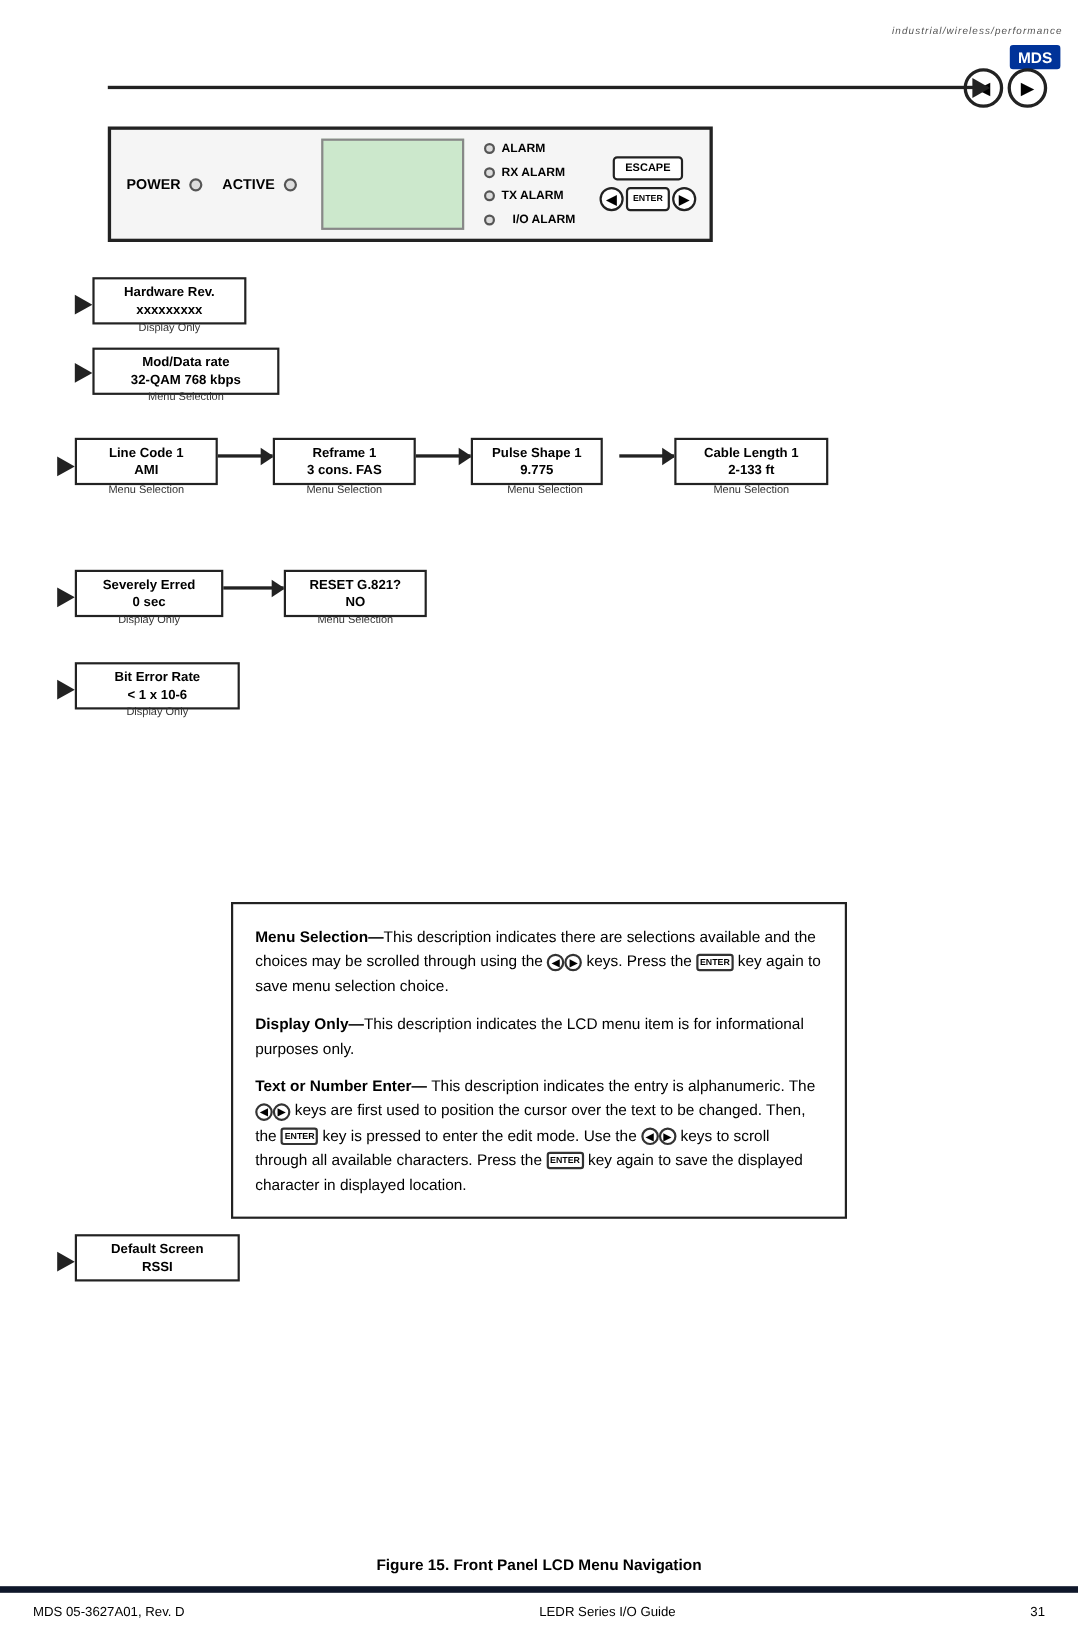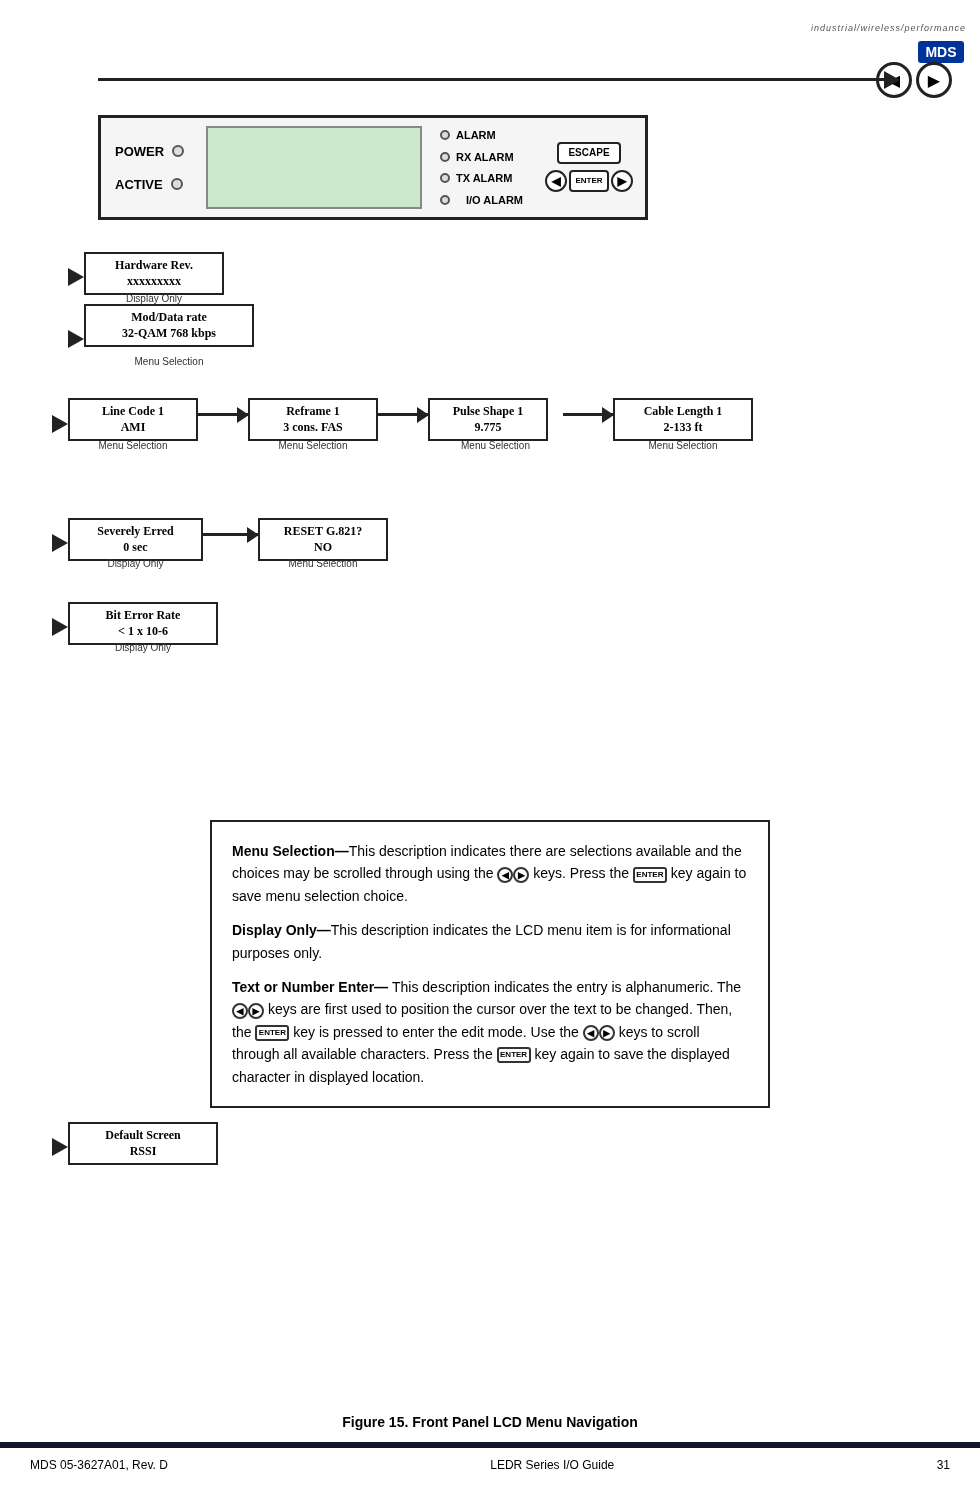--- a/index.html
+++ b/index.html
@@ -21,21 +21,21 @@
       text-align: right;
     }
 
     
     .menu-box {
       position: absolute;
       border: 2px solid #222;
       background: #fff;
       text-align: center;
       padding: 4px 6px;
-      font-family: Liberation Serif, serif;
+      font-family: Liberation Sans, sans-serif;
       font-size: 12px;
       font-weight: bold;
       line-height: 1.3;
       cursor: pointer;
     }
     .menu-label {
       position: absolute;
       font-size: 10px;
       color: #333;
       font-family: Arial, sans-serif;
@@ -129,21 +129,21 @@
   <div style="width:36px;height:36px;border:3px solid #222;border-radius:50%;background:#fff;display:flex;align-items:center;justify-content:center;font-size:16px;cursor:pointer;">◀</div>
   <div style="width:36px;height:36px;border:3px solid #222;border-radius:50%;background:#fff;display:flex;align-items:center;justify-content:center;font-size:16px;cursor:pointer;">▶</div>
 </div>
 
 <div style="position:absolute;top:78px;left:98px;width:800px;height:3px;background:#222;">
   <div style="position:absolute;right:-2px;top:-7px;width:0;height:0;border-left:16px solid #222;border-top:9px solid transparent;border-bottom:9px solid transparent;"></div>
 </div>
 
 <div style="position:absolute;top:115px;left:98px;width:550px;height:105px;border:3px solid #222;background:#f5f5f5;display:flex;align-items:stretch;">
 
-  <div style="padding:10px 14px;display:flex;flex-direction:column;justify-content:center;gap:18px;">
+  <div style="padding:10px 14px;display:flex;flex-direction:row;justify-content:center;gap:18px;">
     <div style="display:flex;align-items:center;gap:8px;font-size:13px;font-weight:bold;">
       <span>POWER</span>
       <div style="width:12px;height:12px;border:2px solid #555;border-radius:50%;background:#ddd;"></div>
     </div>
     <div style="display:flex;align-items:center;gap:8px;font-size:13px;font-weight:bold;">
       <span>ACTIVE</span>
       <div style="width:12px;height:12px;border:2px solid #555;border-radius:50%;background:#ddd;"></div>
     </div>
   </div>
 
@@ -179,21 +179,21 @@
 </div>
 
 <div style="position:absolute;top:268px;left:68px;width:0;height:0;border-top:9px solid transparent;border-bottom:9px solid transparent;border-left:16px solid #222;"></div>
 <div class="menu-box" style="top:252px;left:84px;width:140px;">
   <div>Hardware Rev.</div>
   <div>xxxxxxxxx</div>
 </div>
 <div class="menu-label" style="top:293px;left:84px;width:140px;">Display Only</div>
 
 <div style="position:absolute;top:330px;left:68px;width:0;height:0;border-top:9px solid transparent;border-bottom:9px solid transparent;border-left:16px solid #222;"></div>
-<div class="menu-box" style="top:304px;left:84px;width:170px;">
+<div class="menu-box" style="top:316px;left:84px;width:170px;">
   <div>Mod/Data rate</div>
   <div>32-QAM 768 kbps</div>
 </div>
 <div class="menu-label" style="top:356px;left:84px;width:170px;">Menu Selection</div>
 
 <div style="position:absolute;top:415px;left:52px;width:0;height:0;border-top:9px solid transparent;border-bottom:9px solid transparent;border-left:16px solid #222;"></div>
 
 <div class="menu-box" style="top:398px;left:68px;width:130px;">
   <div>Line Code   1</div>
   <div>AMI</div>

